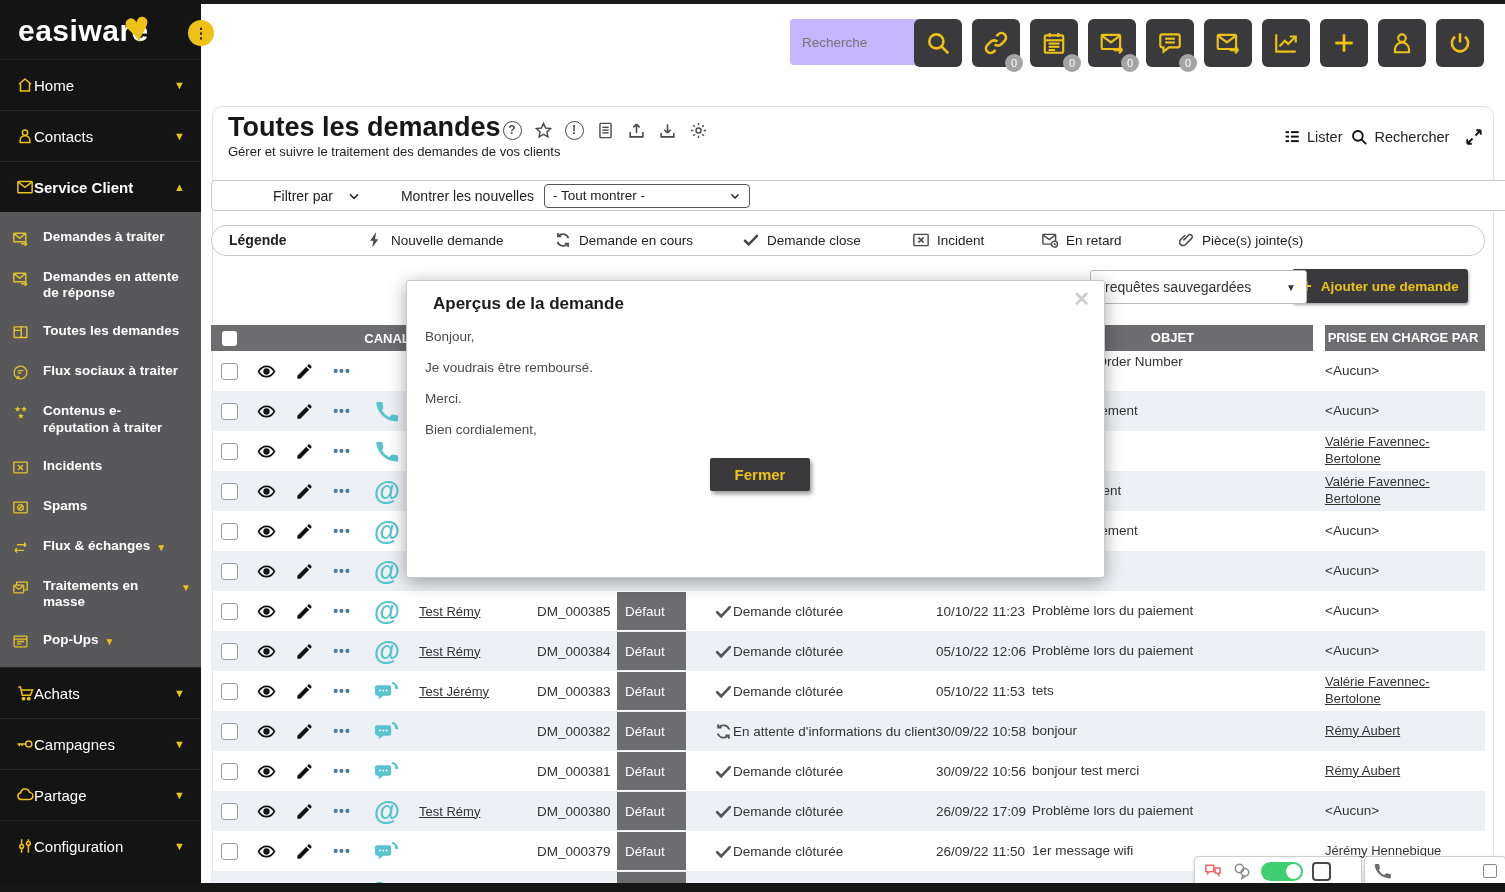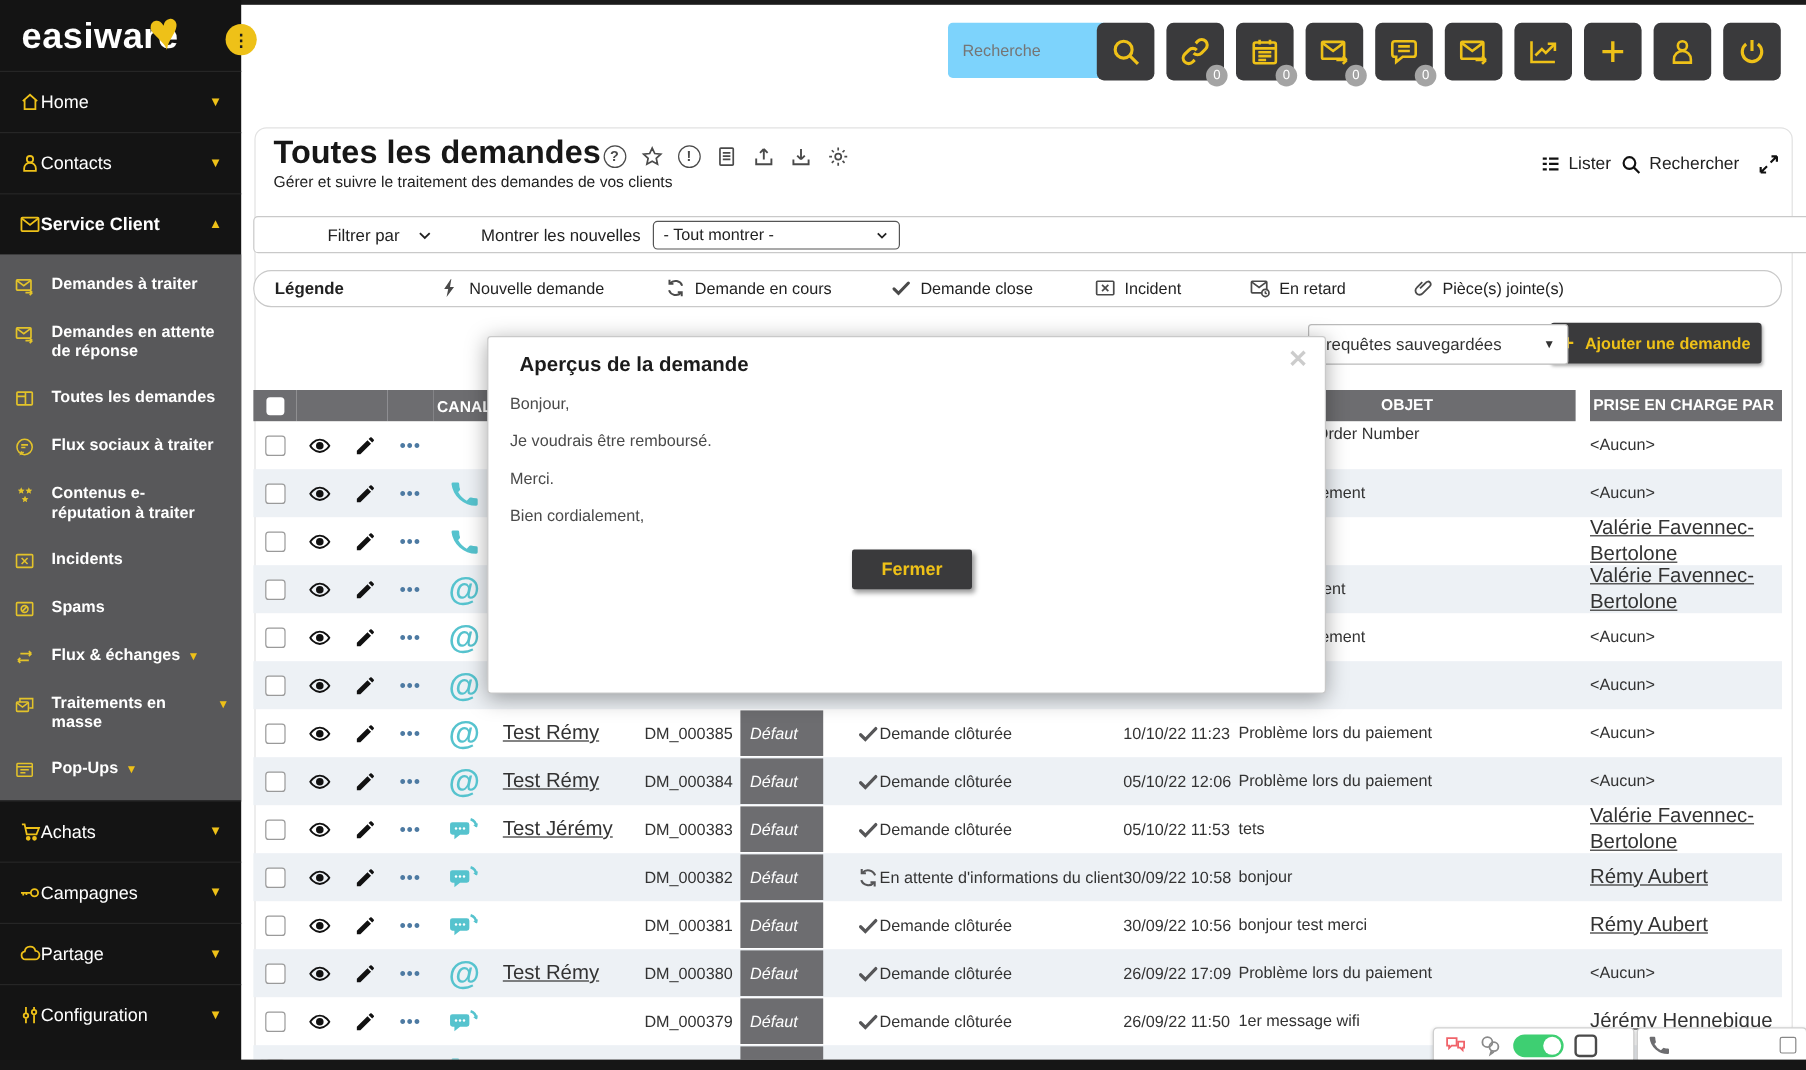--- a/index.html
+++ b/index.html
@@ -27,21 +27,21 @@
   .snav-item{display:flex;align-items:flex-start;padding:11px 10px 11px 12px;cursor:pointer;position:relative;}
   .snav-ic{width:17px;height:17px;color:#e3c32a;margin-top:1px;flex:none;}
   .snav-ic svg{width:17px;height:17px;}
   .snav-lbl{color:#fff;font-size:13.5px;font-weight:600;margin-left:14px;line-height:1.2;max-width:140px;}
   .snav-item.active .snav-lbl{font-weight:bold;}
   .snav-caret{color:#eec118;font-size:10px;margin-left:6px;margin-top:4px;}
   .powered{display:flex;align-items:center;justify-content:center;margin-top:8px;}
   .powered-lbl{color:#eec118;font-weight:bold;font-size:13.5px;}
   .powered-heart{color:#eec118;font-size:28px;margin-left:8px;transform:rotate(-8deg);}
   
-  .search-input{position:absolute;left:790px;top:19px;width:112px;height:46px;background:#7dd3fc;
+  .search-input{position:absolute;left:790px;top:19px;width:112px;height:46px;background:#c4b5fd;
       border:none;outline:none;border-radius:4px 0 0 4px;padding:0 6px 0 12px;font-size:13.5px;color:#555;
       font-family:"Liberation Sans",sans-serif;}
   .hdr-btns{position:absolute;left:914px;top:19px;display:flex;gap:10px;}
   .hbtn{position:relative;width:48px;height:48px;background:#3a3a3c;border:none;border-radius:6px;
       color:#eec118;display:flex;align-items:center;justify-content:center;cursor:pointer;}
   .hbtn svg{width:26px;height:26px;}
   .hbadge{position:absolute;right:-3px;bottom:-5px;width:18px;height:18px;border-radius:50%;
       background:#a4a4a4;color:#fff;font-size:11px;display:flex;align-items:center;justify-content:center;}
   
   .card{position:absolute;left:212px;top:106px;width:1280px;height:776px;border:1px solid #e2e2e2;
@@ -93,35 +93,35 @@
   .tbody .trow{height:40px;}
   .tbody .trow.alt{background:#edf1f5;}
   .cell{display:flex;align-items:center;flex:none;box-sizing:border-box;}
   .c-cb{width:36px;justify-content:center;}
   .c-eye{width:38px;justify-content:center;}
   .c-pen{width:38px;justify-content:center;}
   .c-dots{width:38px;justify-content:center;}
   .c-canal{width:52px;justify-content:center;}
   .c-contact{width:118px;padding-left:6px;}
   .c-num{width:86px;padding-left:6px;font-size:13.5px;color:#333;}
-  .c-track{width:69px;font-style:italic;}
+  .c-track{width:69px;}
   .c-stat{width:250px;padding-left:28px;font-size:13.5px;color:#333;}
   .c-date{width:96px;font-size:13.5px;color:#333;}
   .c-obj{width:281px;font-size:13.5px;color:#333;line-height:1.3;}
   .c-gap{width:12px;}
   .c-prise{width:160px;font-size:13.5px;color:#333;line-height:1.3;padding-right:4px;}
   .cb{width:15px;height:15px;background:#fff;border:1.5px solid #9a9a9a;border-radius:3px;cursor:pointer;}
   .cb.head{border:none;border-radius:3px;}
   .act-ic{width:19px;height:19px;color:#111;cursor:pointer;}
   .act-ic svg{width:19px;height:19px;}
   .dots3{color:#4d7aa2;font-weight:bold;font-size:14px;letter-spacing:1px;cursor:pointer;}
   .chan-ic{width:27px;height:27px;color:#56c3ce;}
   .chan-ic svg{width:27px;height:27px;}
   .chan-at{font-size:27px;font-weight:bold;color:#56c3ce;line-height:1;}
-  .link{text-decoration:underline;color:#333;cursor:pointer;font-size:17px;}
+  .link{text-decoration:underline;color:#333;cursor:pointer;font-size:13px;}
   .track-box{background:#6d6d70;color:#fff;width:100%;height:38px;margin:1px 0;display:flex;
       align-items:center;padding-left:8px;box-sizing:border-box;font-size:13.5px;}
   .st-ic{width:19px;height:19px;color:#565658;flex:none;}
   .st-ic svg{width:19px;height:19px;}
   
   .modal{position:absolute;left:406px;top:280px;width:697px;height:296px;background:#fff;
       border:1px solid #c9c9c9;border-radius:3px;box-shadow:0 4px 18px rgba(0,0,0,.35);z-index:50;}
   .modal-title{position:absolute;left:26px;top:13px;font-size:17px;font-weight:bold;color:#1c1c1c;}
   .modal-close{position:absolute;right:14px;top:6px;font-size:20px;font-weight:bold;color:#ccc;cursor:pointer;}
   .modal-body{position:absolute;left:18px;top:48px;font-size:13.5px;color:#4a4a4a;}

